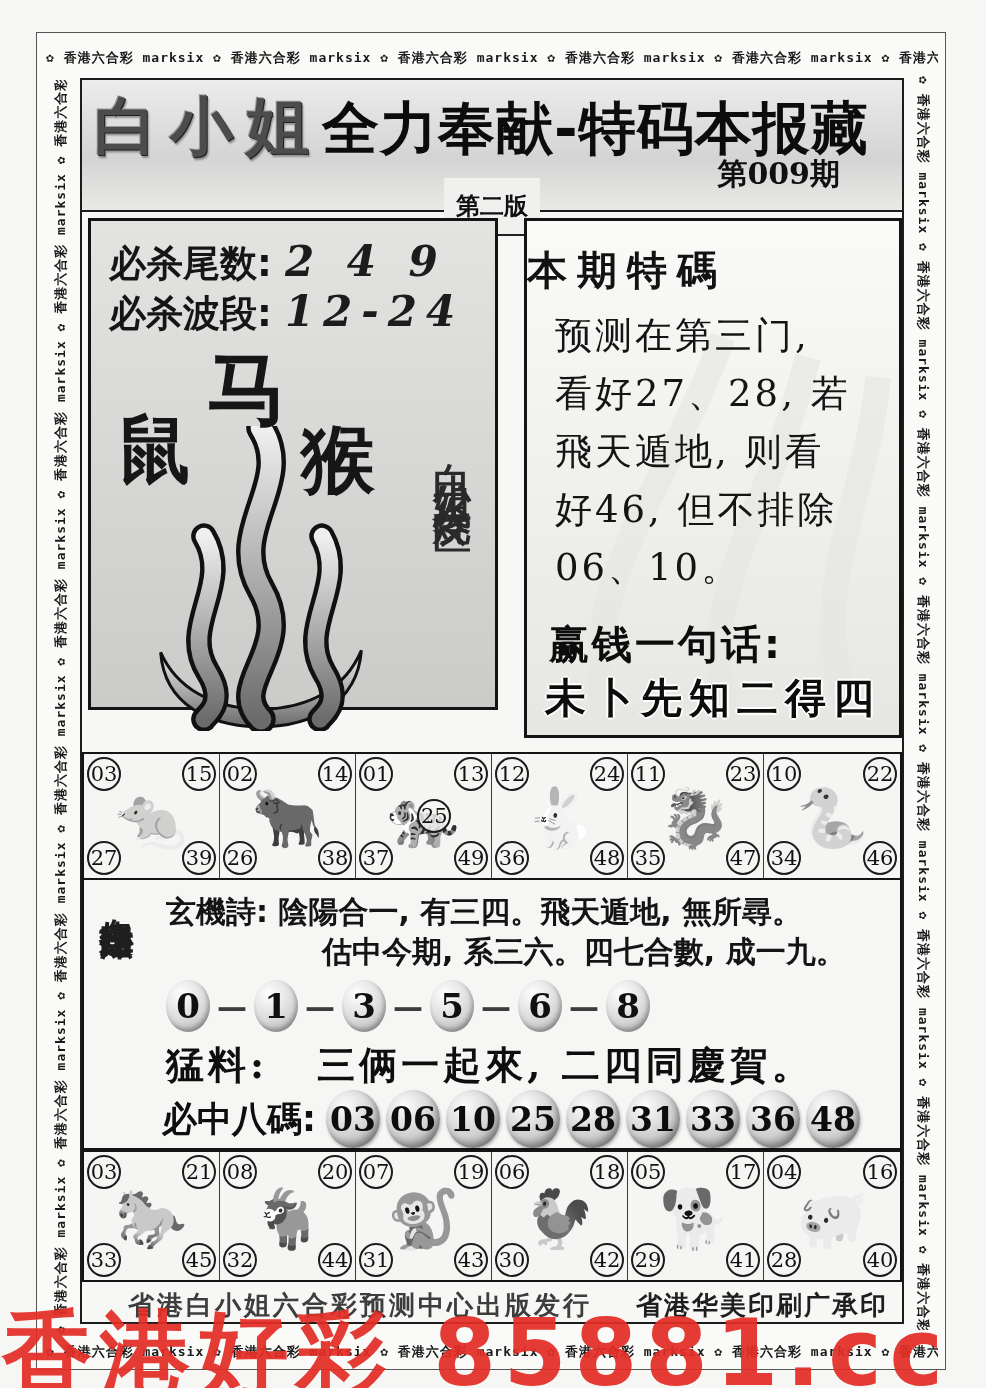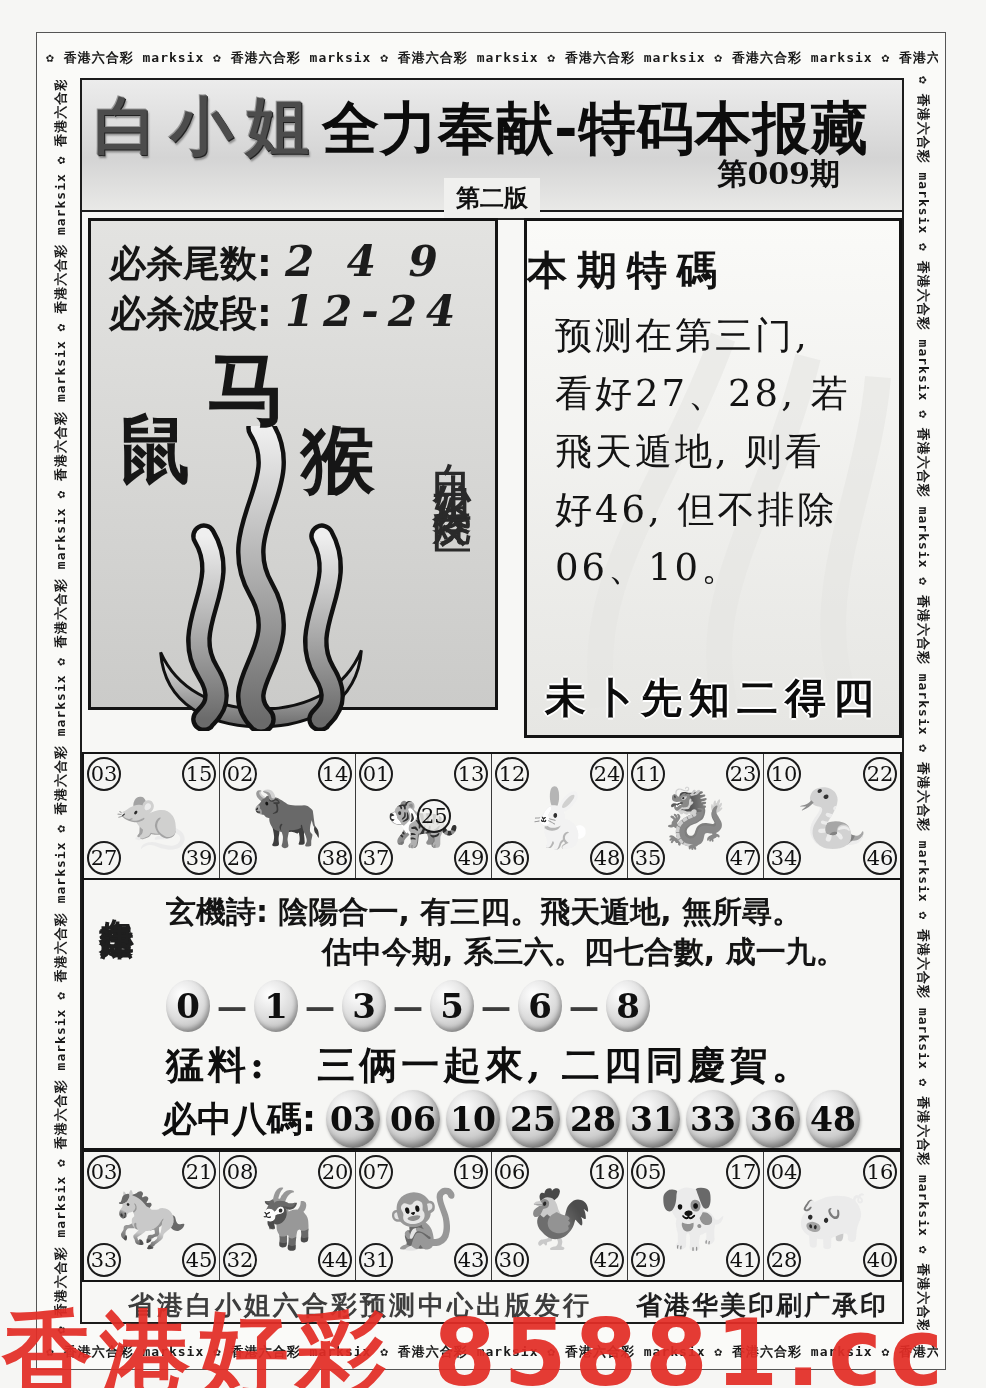--- a/index.html
+++ b/index.html
@@ -29,21 +29,21 @@
   .title-row { position:absolute; left:12px; top:4px; white-space:nowrap; }
   .brand { font-weight:900; font-size:63px; color:#4c4c4c; letter-spacing:13px;
     font-family:"DejaVu Serif", serif;
     text-shadow:1px 1px 0 #222, -1px -1px 0 #999, 2px 3px 2px rgba(0,0,0,.35); }
   .main-title { font-weight:900; font-size:57px; color:#0c0c0c; letter-spacing:1px;
     font-family:"DejaVu Sans", sans-serif; }
   .issue { position:absolute; right:62px; top:66px; font-family:"DejaVu Serif", serif;
     font-weight:700; font-size:30px; color:#101010;margin-top:8px; }
   .edition { position:absolute; left:0; top:98px; width:100%; text-align:center; }
   .edition span { display:inline-block; font-family:"DejaVu Serif", serif; font-weight:700;
-    font-size:24px; color:#101010; border-bottom:2px solid #222; padding:4px 12px; background:#f0f0ee; }
+    font-size:24px; color:#101010; border-bottom:2px solid #222; padding:12px 12px; background:#f0f0ee; }
 
   
   .kill-box { position:absolute; left:88px; top:218px; width:410px; height:492px;
     border:3px solid #141414; background:linear-gradient(180deg,#e3e3e1 0%,#cbcbc9 100%); }
   .kill-row1 { position:absolute; left:18px; top:16px; white-space:nowrap; }
   .kill-row2 { position:absolute; left:18px; top:66px; white-space:nowrap; }
   .kill-label { font-weight:900; font-size:37px; color:#151515; }
   .kill-value { font-family:"DejaVu Serif", serif; font-style:italic; font-weight:900;
     font-size:42px; color:#1c1c1c; letter-spacing:9px; margin-left:8px; }
   .flame-svg { position:absolute; left:20px; top:205px; width:300px; height:305px; }
@@ -183,20 +183,21 @@
       </g>
     </svg>
     <div class="special-title">本期特碼</div>
     <div class="special-lines">
       <div>预测在第三门,</div>
       <div>看好27、28, 若</div>
       <div>飛天遁地, 则看</div>
       <div>好46, 但不排除</div>
       <div>06、10。</div>
     </div>
+    <div class="win-label">赢钱一句话:</div>
     <div class="win-phrase">未卜先知二得四</div>
   </div>
 
   <div class="zoo zoo-middle">
     <div class="cell">
       <span class="cnum tl">03</span>
       <span class="cnum tr">15</span>
       <span class="animal">🐀</span>
       <span class="cnum bl">27</span>
       <span class="cnum br">39</span>

